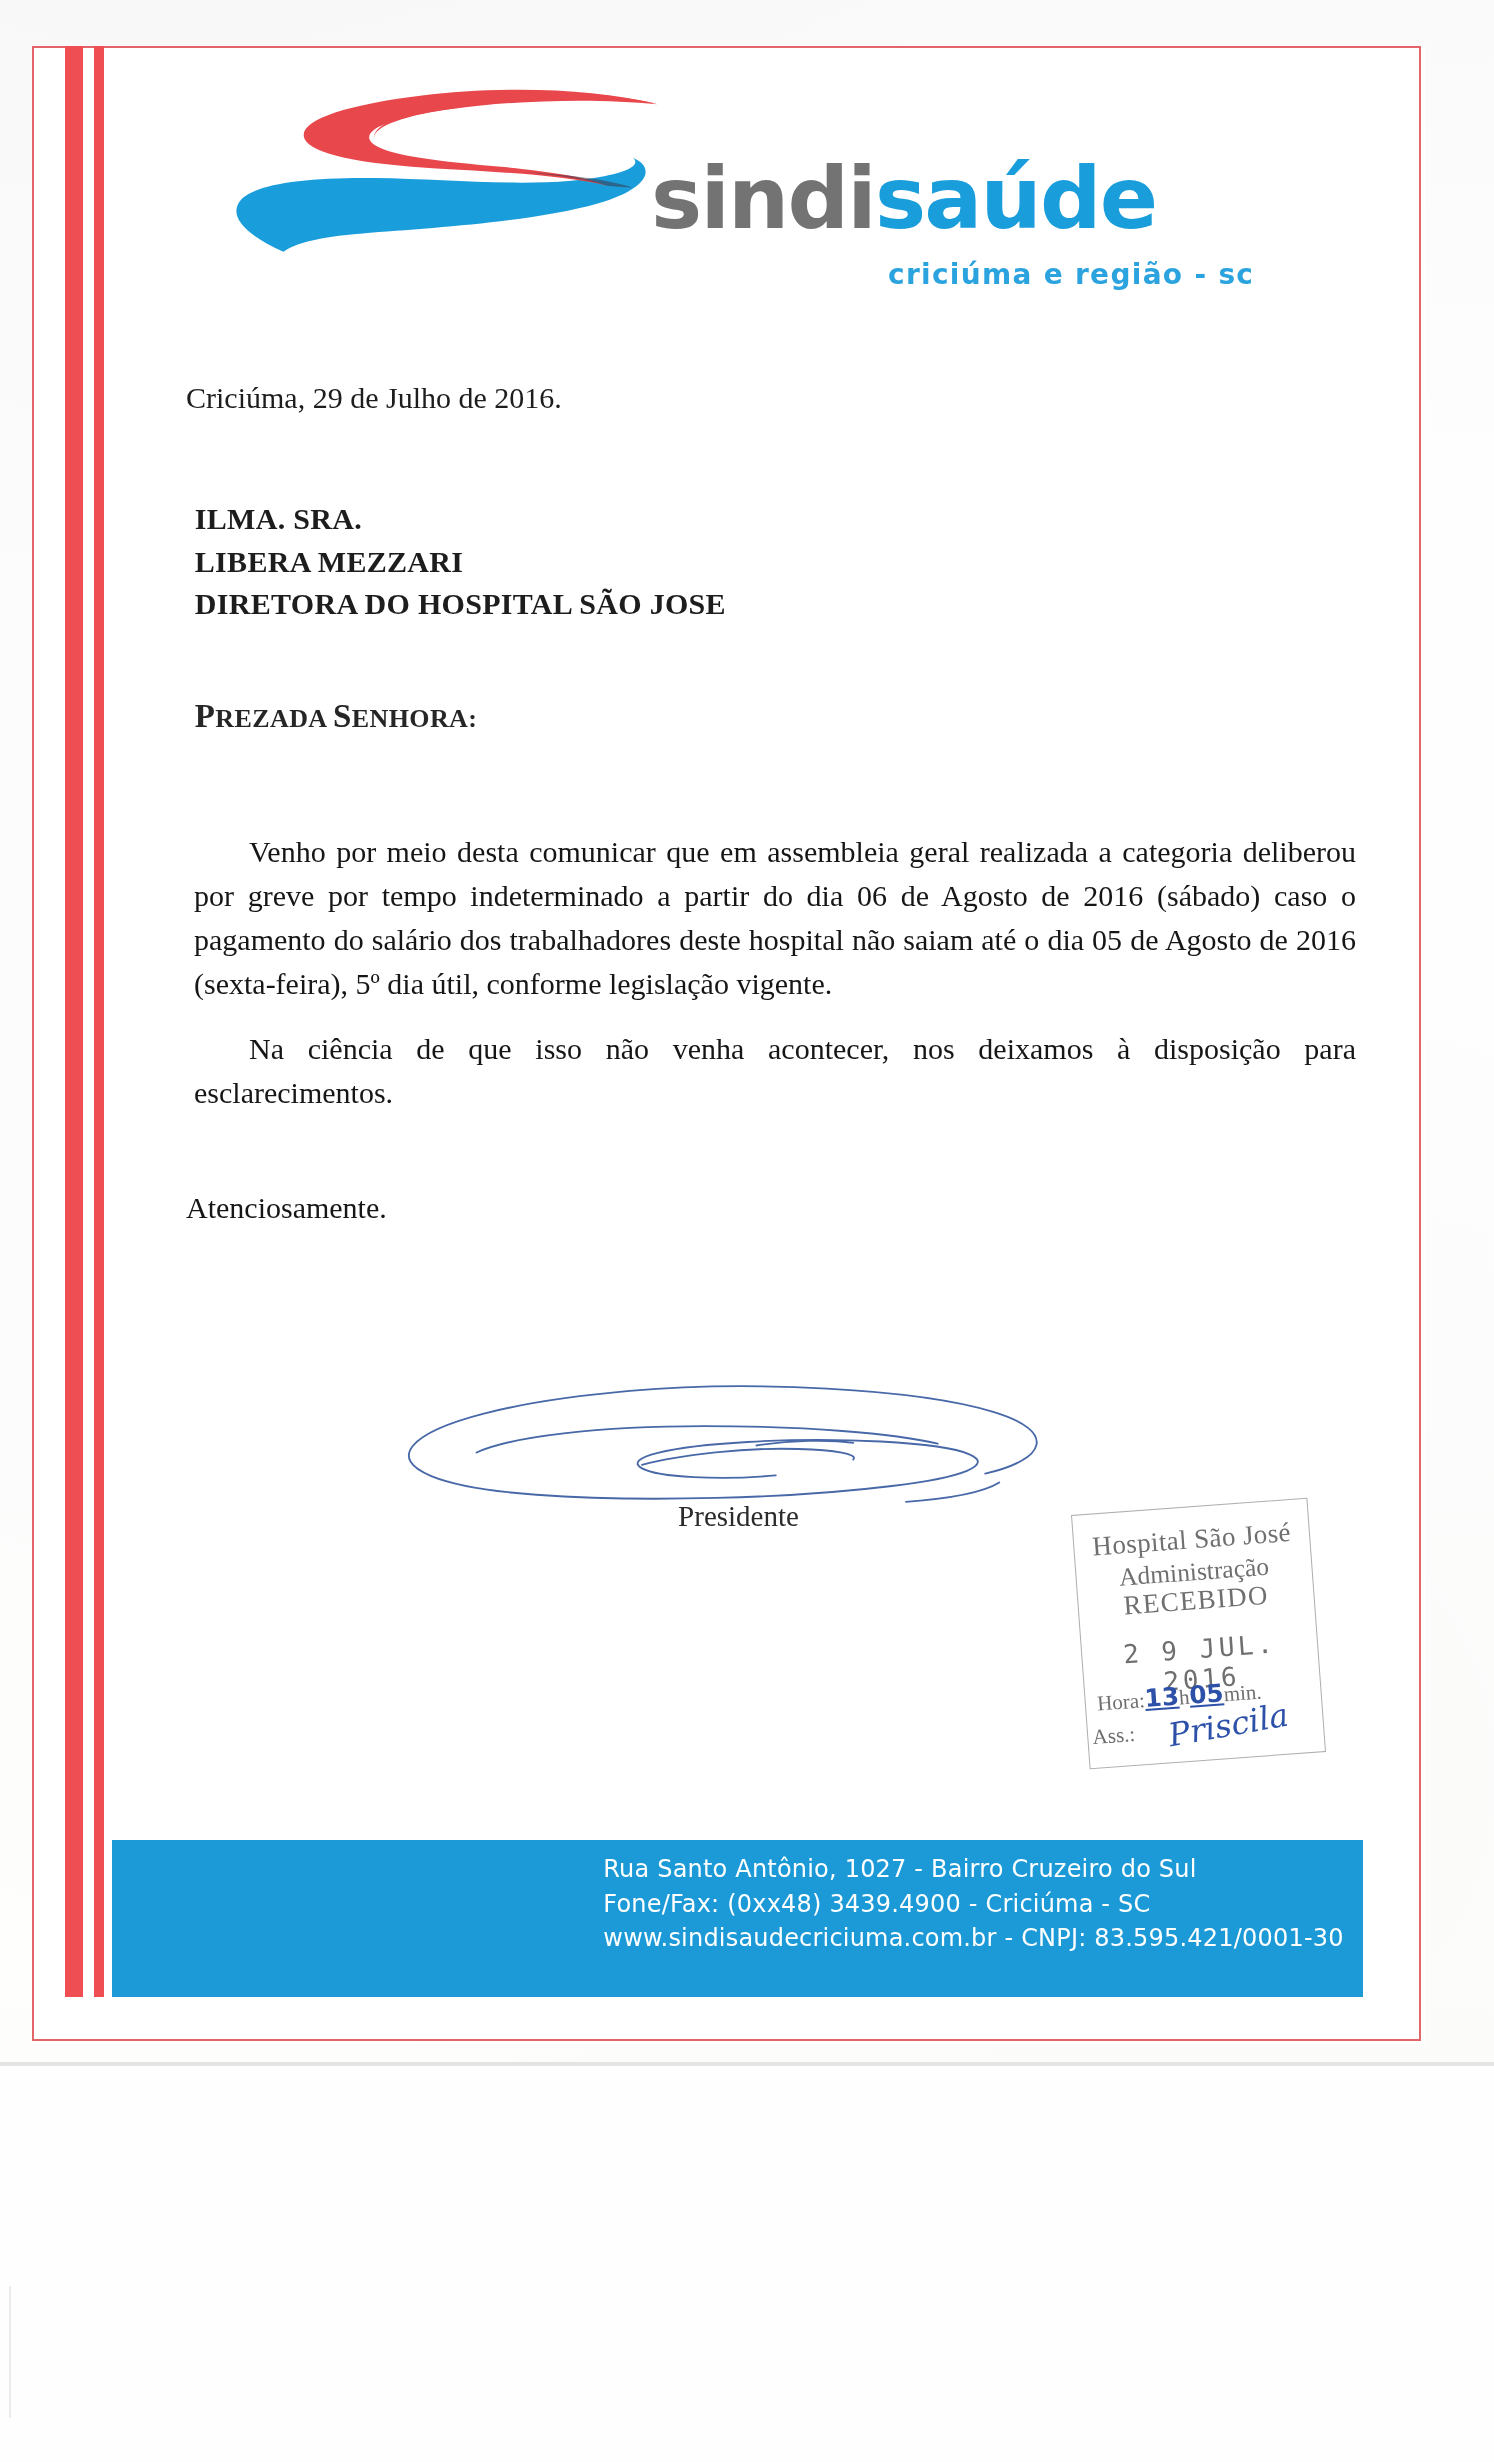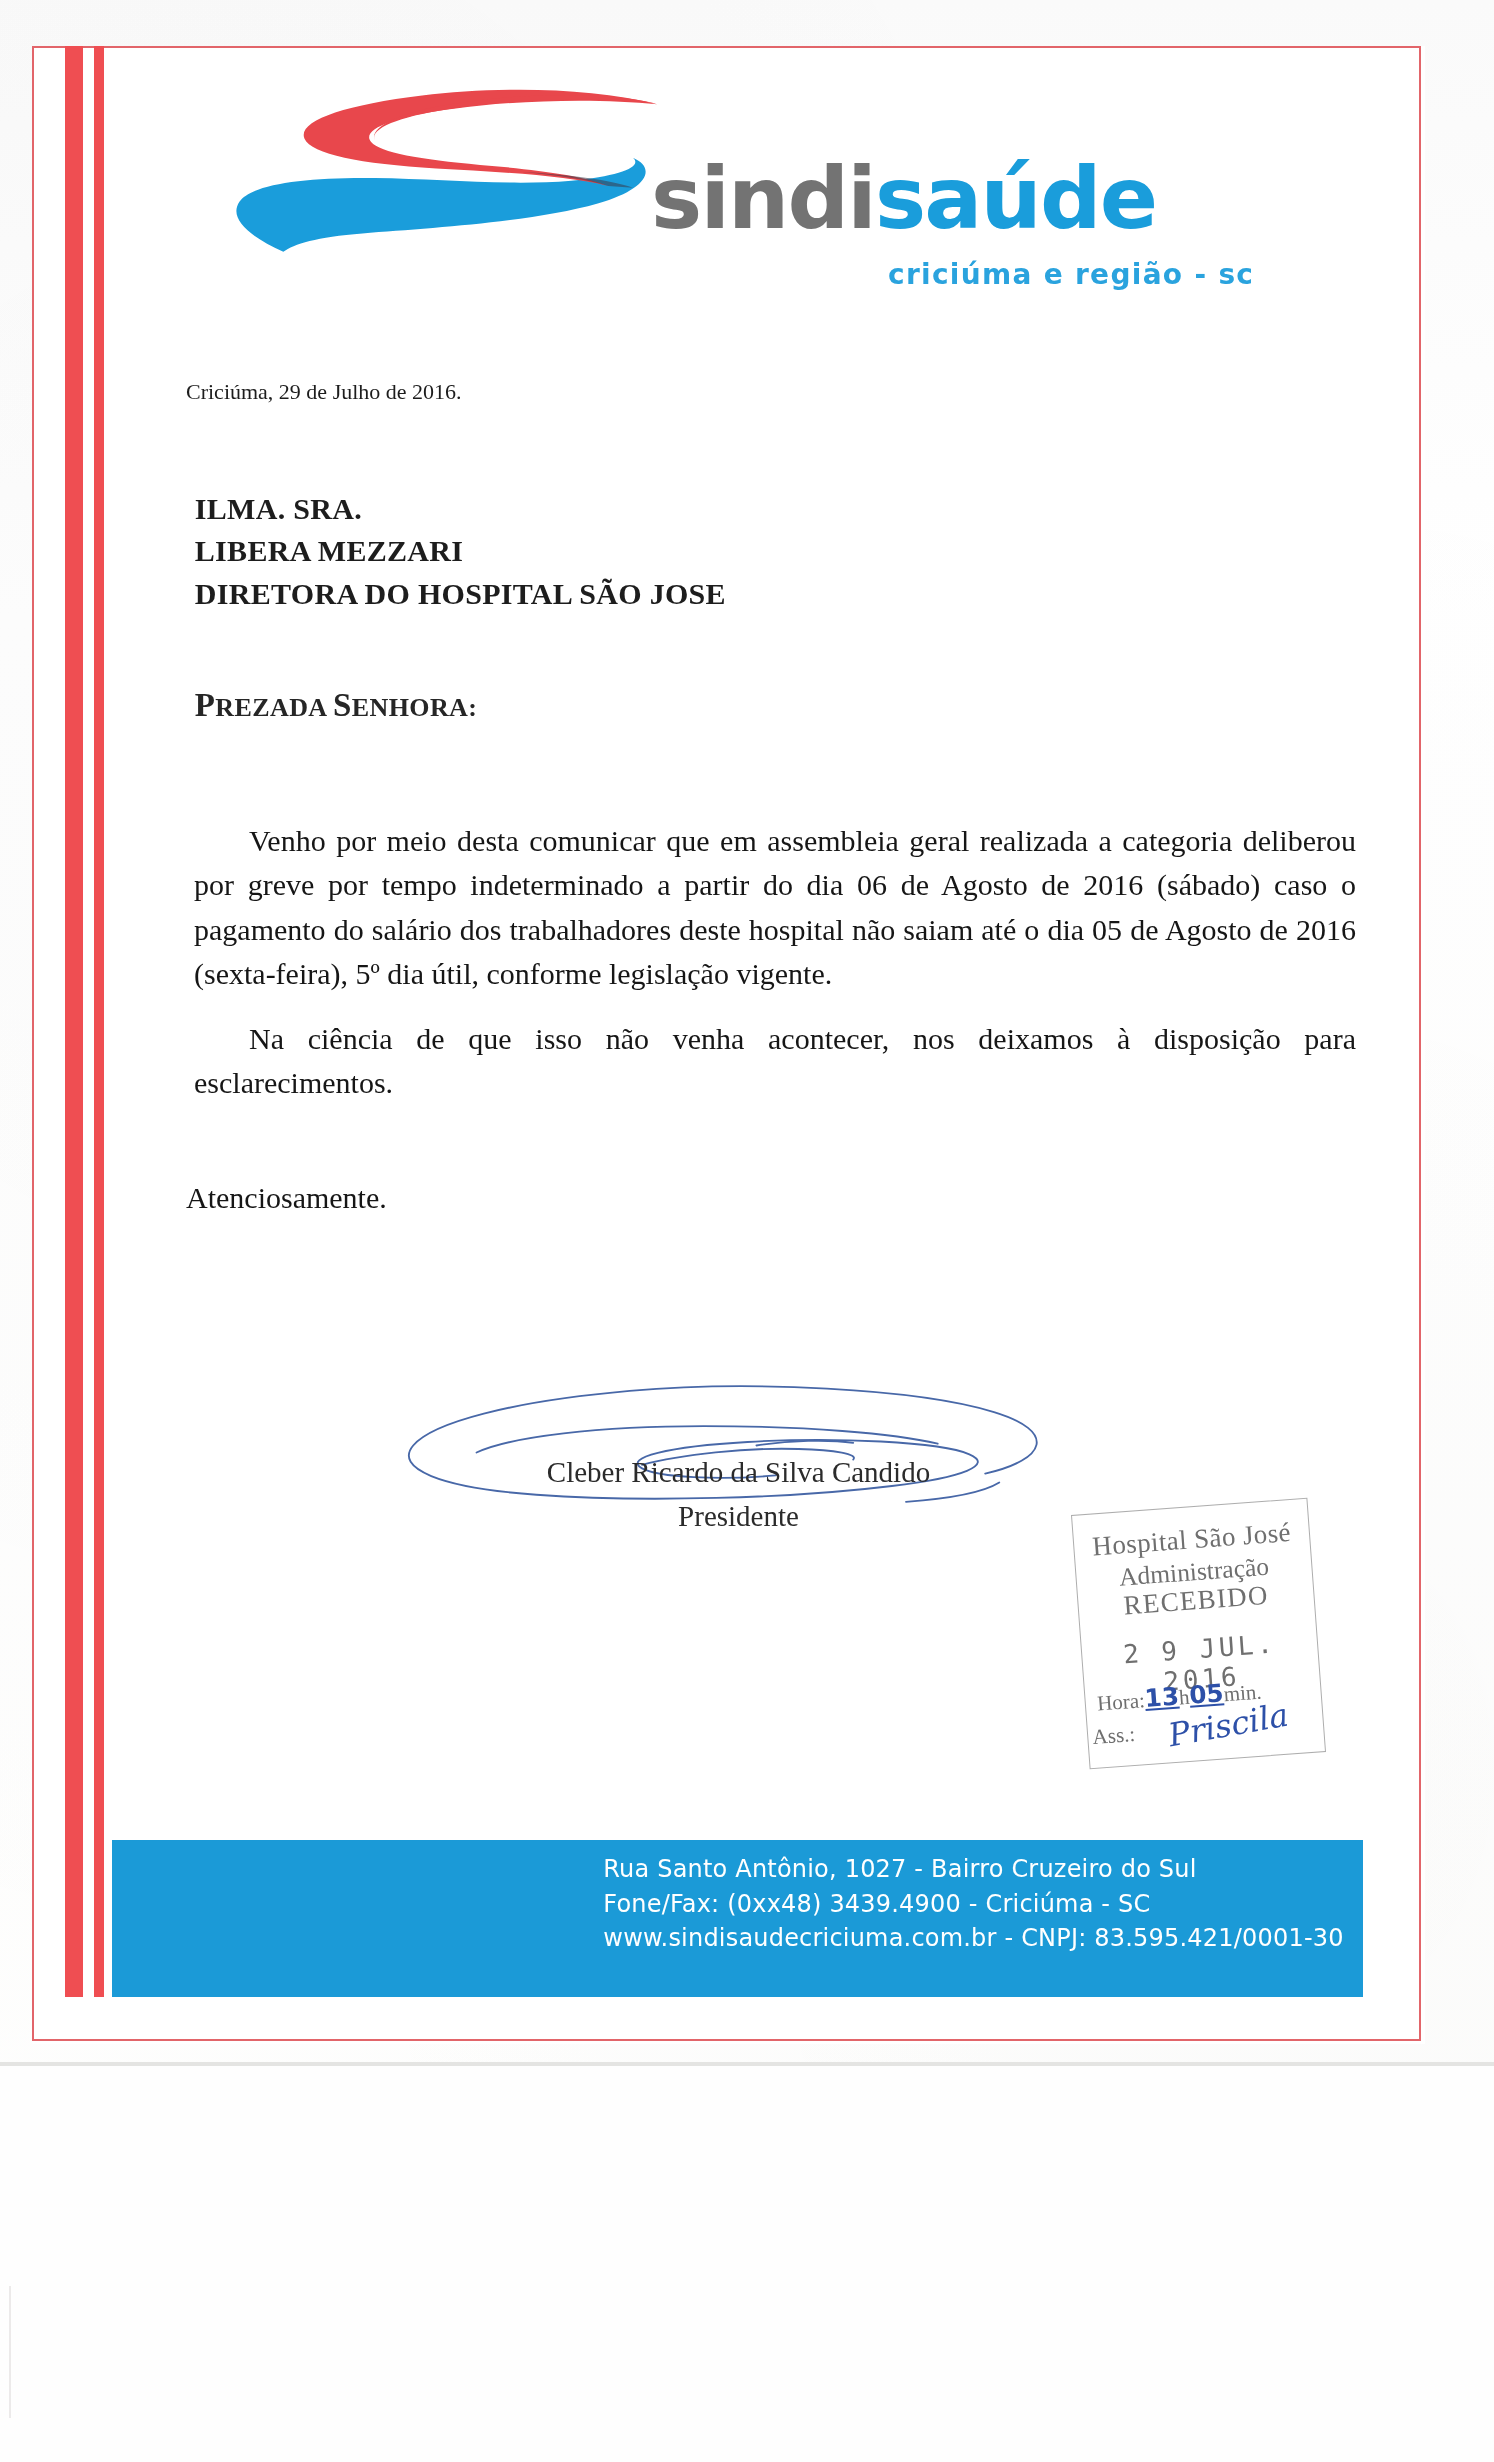--- a/index.html
+++ b/index.html
@@ -135,21 +135,21 @@
 
   
   .doc-body {
     position: absolute;
     left: 186px;
     top: 378px;
     width: 1178px;
     color: #1d1d1d;
   }
   .line-date {
-    font-size: 22px;
+    font-size: 30px;
     line-height: 1.3;
     margin: 0 0 81px 0;
   }
   .addressee {
     font-weight: bold;
     font-size: 30px;
     line-height: 1.42;
     margin: 0 0 0 8.8px;
     letter-spacing: 0.3px;
   }
@@ -337,21 +337,20 @@
 <div class="sign-area">
   <svg class="sign-scribble" viewBox="0 0 800 200">
     <g fill="none" stroke="#4868a8" stroke-width="2.1" stroke-linecap="round">
       <path d="M690,128 C760,112 772,80 700,58 C612,31 420,22 286,34 C150,46 62,70 40,96 C18,122 70,144 180,152 C300,161 470,156 584,142 C666,132 700,118 672,106 C640,92 520,86 420,92 C330,97 278,110 300,122 C318,132 388,136 452,130"></path>
       <path d="M112,104 C150,86 252,74 370,74 C486,74 586,82 636,94"></path>
       <path d="M300,118 C344,106 420,98 478,100 C520,101 546,106 540,112"></path>
       <path d="M430,96 C468,90 512,89 540,93"></path>
       <path d="M600,160 C654,156 690,148 706,138"></path>
     </g>
   </svg>
-  <div class="sign-name">Cleber Ricardo da Silva Candido</div>
   <div class="sign-title">Presidente</div>
 </div>
 
 <div class="stamp">
   <div class="stamp-box"></div>
   <div class="stamp-txt stamp-l1">Hospital São José</div>
   <div class="stamp-txt stamp-l2">Administração</div>
   <div class="stamp-txt stamp-l3">RECEBIDO</div>
   <div class="stamp-txt stamp-l4">2 9 JUL. 2016</div>
   <div class="stamp-txt stamp-l5"><span>Hora:</span><span class="ink">13</span><span>h</span><span class="ink">05</span><span>min.</span></div>

